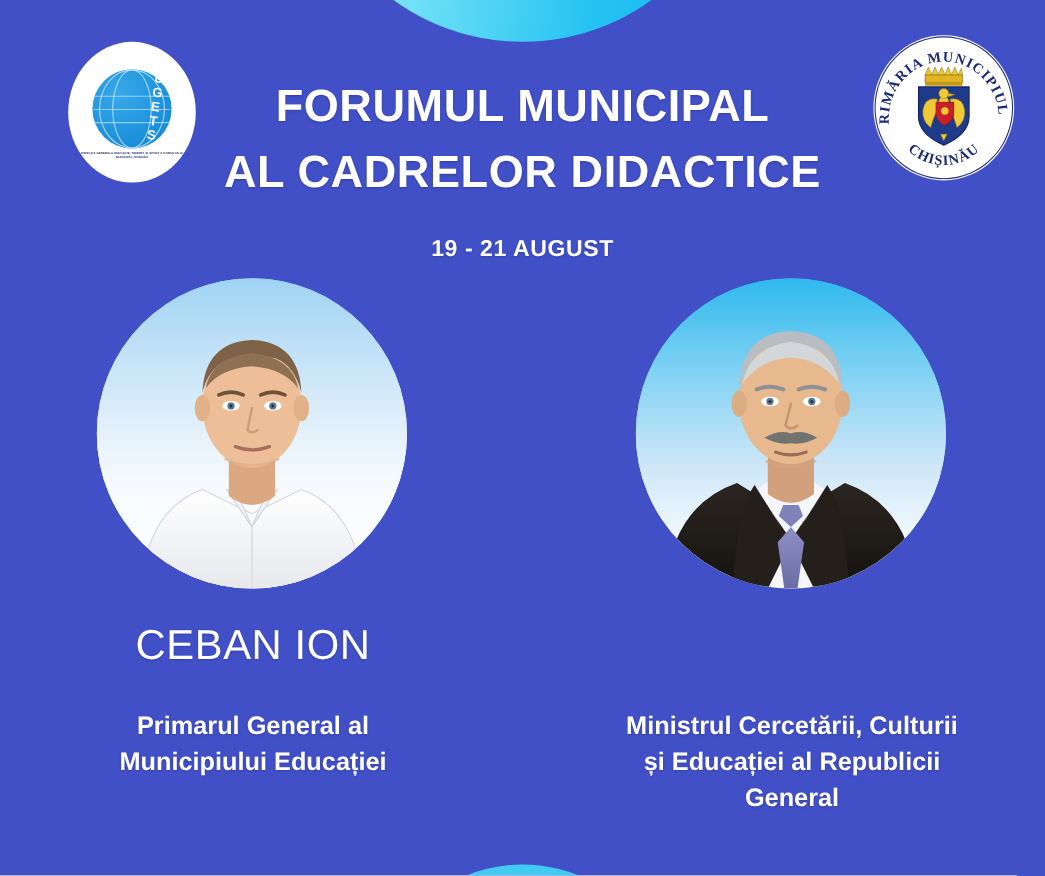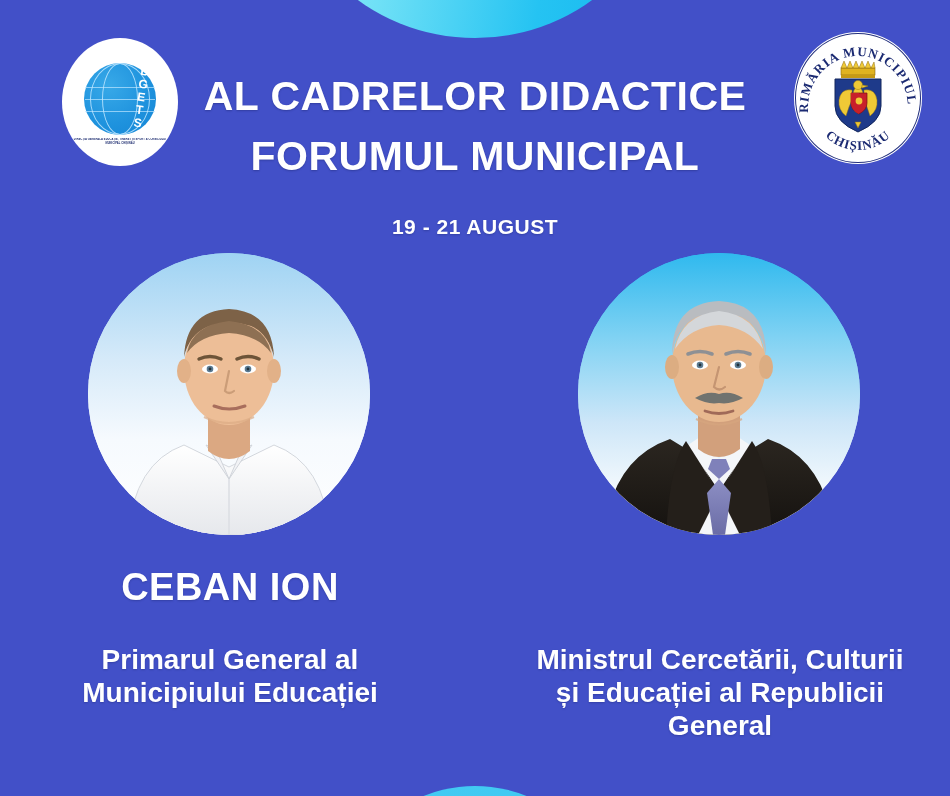--- a/index.html
+++ b/index.html
@@ -178,34 +178,34 @@
   .portrait svg { display: block; width: 100%; height: 100%; }
 
   
   .person-name {
     position: absolute;
     top: 566px;
     width: 440px;
     text-align: center;
     color: #ffffff;
     font-size: 38px;
-    font-weight: bold;
+    font-weight: normal;
     letter-spacing: .5px;
     text-shadow: 0 1px 2px rgba(20,30,90,.3);
   }
   .name-left  { left: 10px; }
   .name-right { left: 500px; }
 
   .person-role {
     position: absolute;
     top: 643px;
     width: 440px;
     text-align: center;
     color: #ffffff;
-    font-size: 28px;
+    font-size: 23px;
     font-weight: bold;
     line-height: 33px;
     text-shadow: 0 1px 2px rgba(20,30,90,.3);
   }
   .role-left  { left: 10px; }
   .role-right { left: 500px; }
 </style>
 </head>
 <body>
 
@@ -265,22 +265,22 @@
         </g>
 
         <path d="M24 33 L40 33 L40 43 Q40 50 32 54 Q24 50 24 43 Z" fill="#c8202a" stroke="#7d1016" stroke-width="0.7"></path>
         <path d="M24 33 L32 33 L32 54 Q24 50 24 43 Z" fill="#c8202a"></path>
         <circle cx="32" cy="41" r="3.4" fill="#efc936"></circle>
       </svg>
     </div>
   </div>
 
   <div class="title-block">
+    <div class="title-line">FORUMUL MUNICIPAL</div>
     <div class="title-line">AL CADRELOR DIDACTICE</div>
-    <div class="title-line">FORUMUL MUNICIPAL</div>
   </div>
 
   <div class="event-date">19 - 21 AUGUST</div>
 
   <div class="portrait portrait-left">
     <svg viewBox="0 0 282 282">
       <defs>
         <linearGradient id="bgL" x1="0" y1="0" x2="0" y2="1">
           <stop offset="0%" stop-color="#9fd3f3"></stop>
           <stop offset="38%" stop-color="#d6eaf9"></stop>

